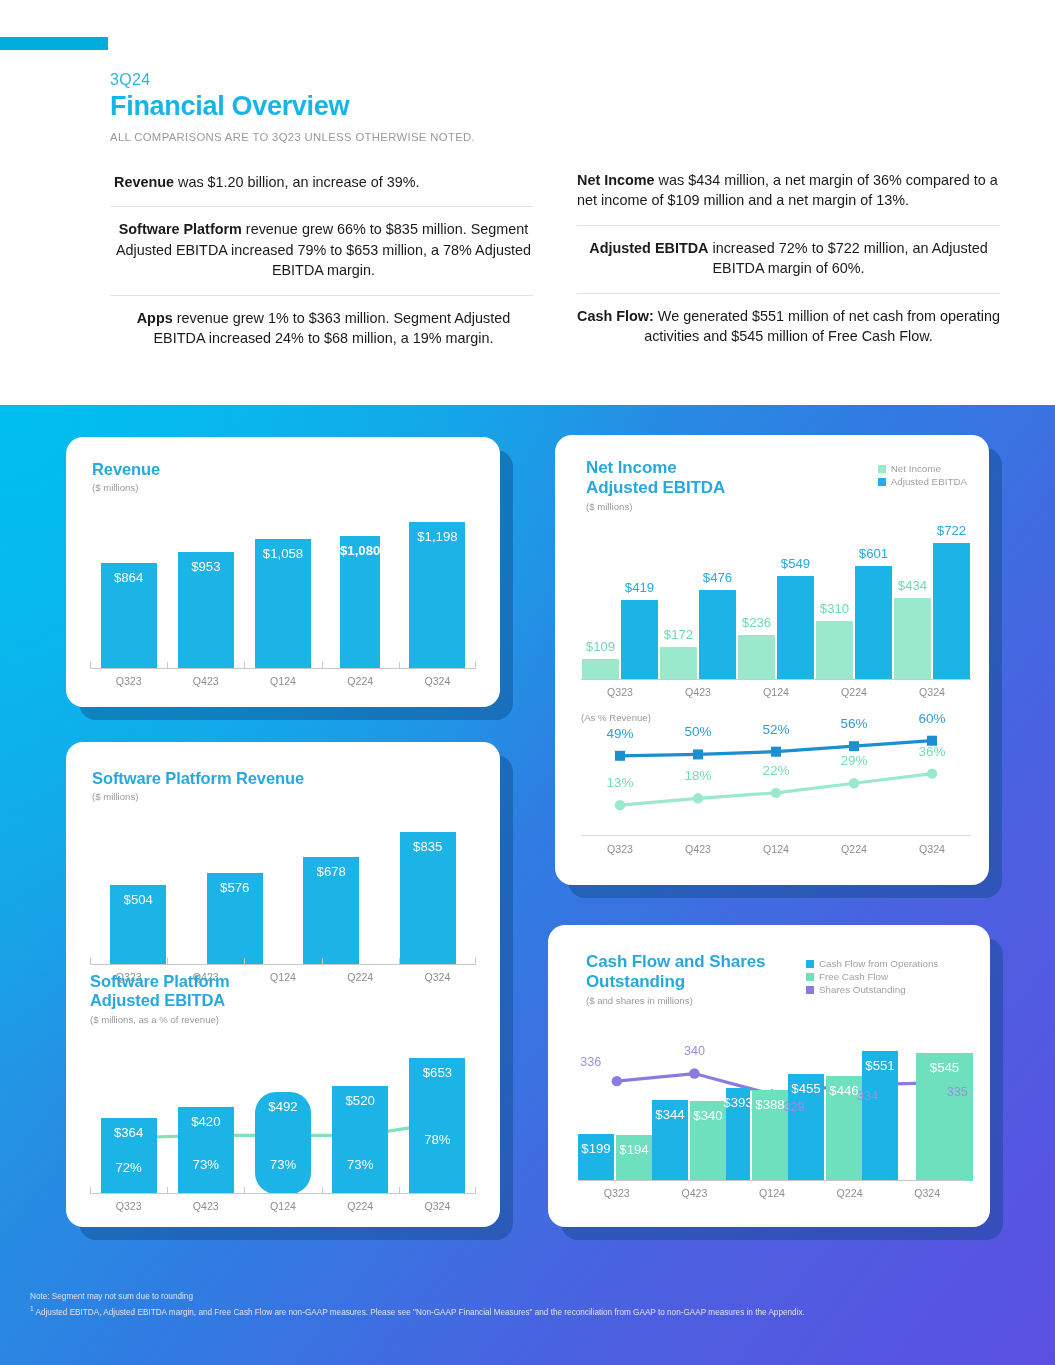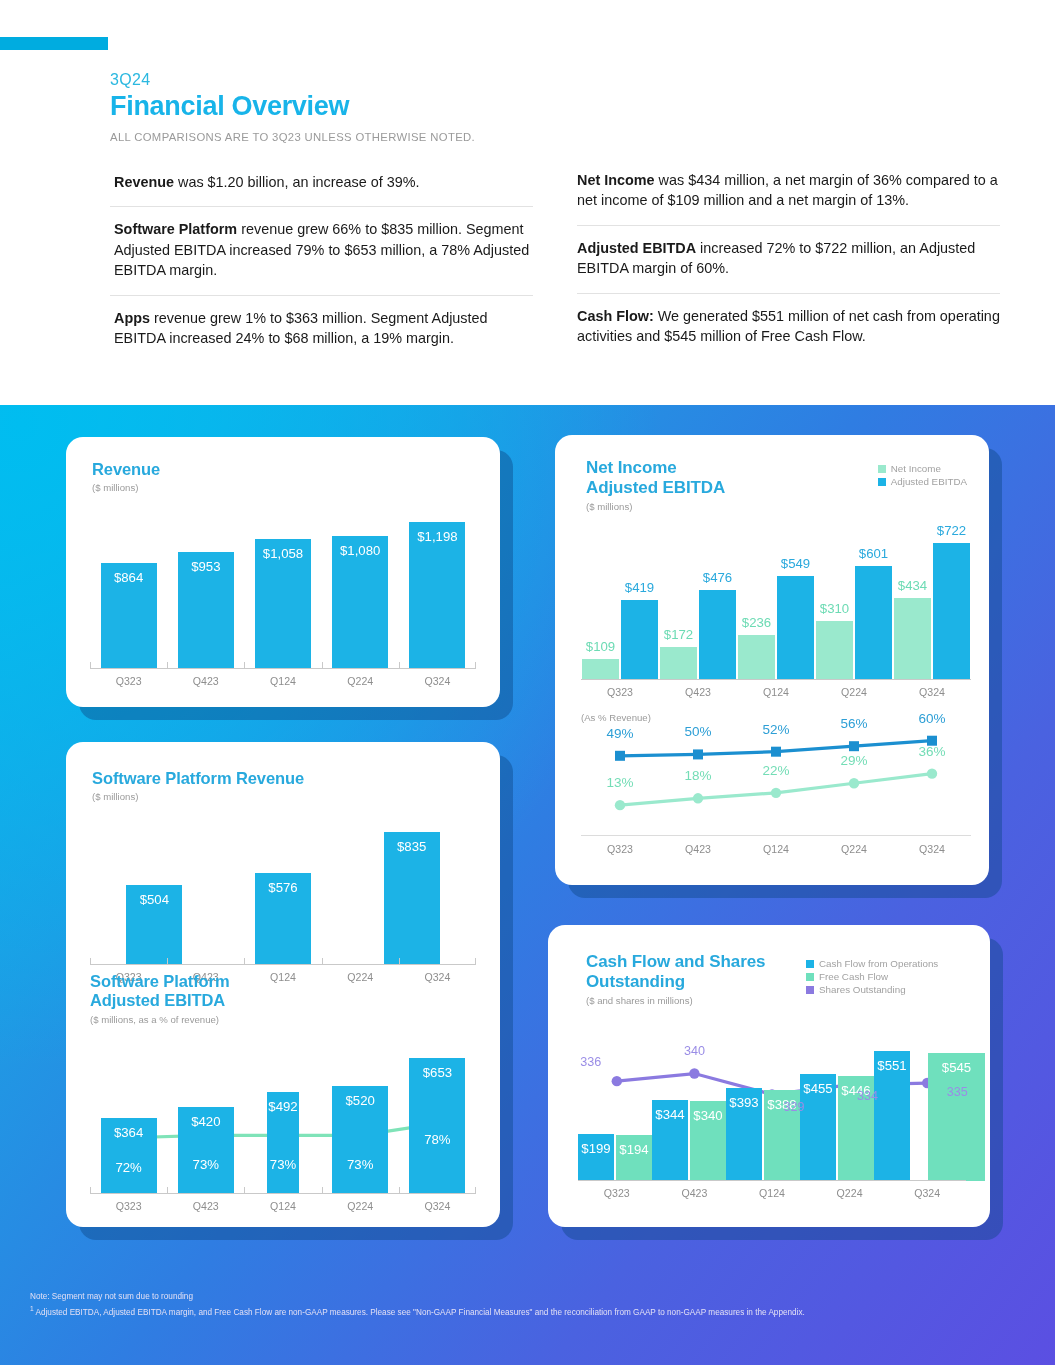--- a/index.html
+++ b/index.html
@@ -33,21 +33,21 @@
   }
 
   .cols { position: absolute; left: 110px; top: 158px; width: 890px;
           display: flex; gap: 44px; }
   .col { width: 423px; }
   .stat {
     font-size: 14.4px; color: #1a1a1a; line-height: 1.42;
     padding: 12px 0 14px 0;
   }
   .stat b { font-weight: bold; }
-  .stat.bordered-top { border-top: 1px solid #e2e2e2; }
+  .stat.bordered-top { border-top: 1px solid #e2e2e2; text-align: center; }
   .stat.pad-lead { padding-top: 14px; }
   .col-left .stat { padding-left: 4px; }
 
   
   .panel {
     position: absolute; left: 0; top: 405px; width: 1055px; height: 960px;
     background:
       radial-gradient(circle at 2% 2%, #00bdf0 0%, rgba(0,189,240,0) 46%),
       linear-gradient(128deg, #12b5e8 0%, #1f9ae4 26%, #2f7de2 48%, #4a62e0 72%, #5b4fe2 100%);
   }
@@ -174,21 +174,21 @@
           <div class="bar cy" style="width: 56px; height: 72.197%;">
             <div class="vlabel lbl-in">$953</div>
           </div>
         </div>
         <div class="slot">
           <div class="bar cy" style="width: 56px; height: 80.1515%;">
             <div class="vlabel lbl-in">$1,058</div>
           </div>
         </div>
         <div class="slot">
-          <div class="bar cy" style="width: 56px; height: 81.8182%;">
+          <div class="bar cy" style="width: 40px; height: 81.8182%; font-weight: bold;">
             <div class="vlabel lbl-in">$1,080</div>
           </div>
         </div>
         <div class="slot">
           <div class="bar cy" style="width: 56px; height: 90.7576%;">
             <div class="vlabel lbl-in">$1,198</div>
           </div>
         </div>
       </div>
       <div class="axis-line"></div>
@@ -325,20 +325,25 @@
           <div class="bar cy" style="width: 56px; height: 54.1935%;">
             <div class="vlabel lbl-in">$504</div>
           </div>
         </div>
         <div class="slot">
           <div class="bar cy" style="width: 56px; height: 61.9355%;">
             <div class="vlabel lbl-in">$576</div>
           </div>
         </div>
         <div class="slot">
+          <div class="bar cy" style="width: 56px; height: 72.9032%;">
+            <div class="vlabel lbl-in">$678</div>
+          </div>
+        </div>
+        <div class="slot">
           <div class="bar cy" style="width: 56px; height: 89.7849%;">
             <div class="vlabel lbl-in">$835</div>
           </div>
         </div>
       </div>
       <div class="axis-line"></div>
       <div class="tick" style="left: 0%;"></div>
       <div class="tick" style="left: 20%;"></div>
       <div class="tick" style="left: 40%;"></div>
       <div class="tick" style="left: 60%;"></div>
@@ -363,21 +368,21 @@
           <div class="bar cy" style="width: 56px; height: 49.863%;">
             <div class="vlabel lbl-in">$364</div>
           </div>
         </div>
         <div class="slot">
           <div class="bar cy" style="width: 56px; height: 57.5342%;">
             <div class="vlabel lbl-in">$420</div>
           </div>
         </div>
         <div class="slot">
-          <div class="bar cy" style="width: 32px; height: 67.3973%;">
+          <div class="bar cy" style="width: 56px; height: 67.3973%; border-radius: 21px;">
             <div class="vlabel lbl-in">$492</div>
           </div>
         </div>
         <div class="slot">
           <div class="bar cy" style="width: 56px; height: 71.2329%;">
             <div class="vlabel lbl-in">$520</div>
           </div>
         </div>
         <div class="slot">
           <div class="bar cy" style="width: 56px; height: 89.4521%;">
@@ -431,21 +436,21 @@
         </div>
         <div class="slot" style="gap: 2px;">
           <div class="bar" style="background: rgb(28, 179, 230); width: 36px; height: 55.4839%;">
             <div class="vlabel lbl-in">$344</div>
           </div>
           <div class="bar" style="background: rgb(111, 224, 189); width: 36px; height: 54.8387%;">
             <div class="vlabel lbl-in">$340</div>
           </div>
         </div>
         <div class="slot" style="gap: 2px;">
-          <div class="bar" style="background: rgb(28, 179, 230); width: 36px; height: 63.3871%; padding-left: 16px;">
+          <div class="bar" style="background: rgb(28, 179, 230); width: 24px; height: 63.3871%; padding-left: 16px;">
             <div class="vlabel lbl-in">$393</div>
           </div>
           <div class="bar" style="background: rgb(111, 224, 189); width: 36px; height: 62.5806%;">
             <div class="vlabel lbl-in">$388</div>
           </div>
         </div>
         <div class="slot" style="gap: 2px;">
           <div class="bar" style="background: rgb(28, 179, 230); width: 36px; height: 73.3871%;">
             <div class="vlabel lbl-in">$455</div>
           </div>

